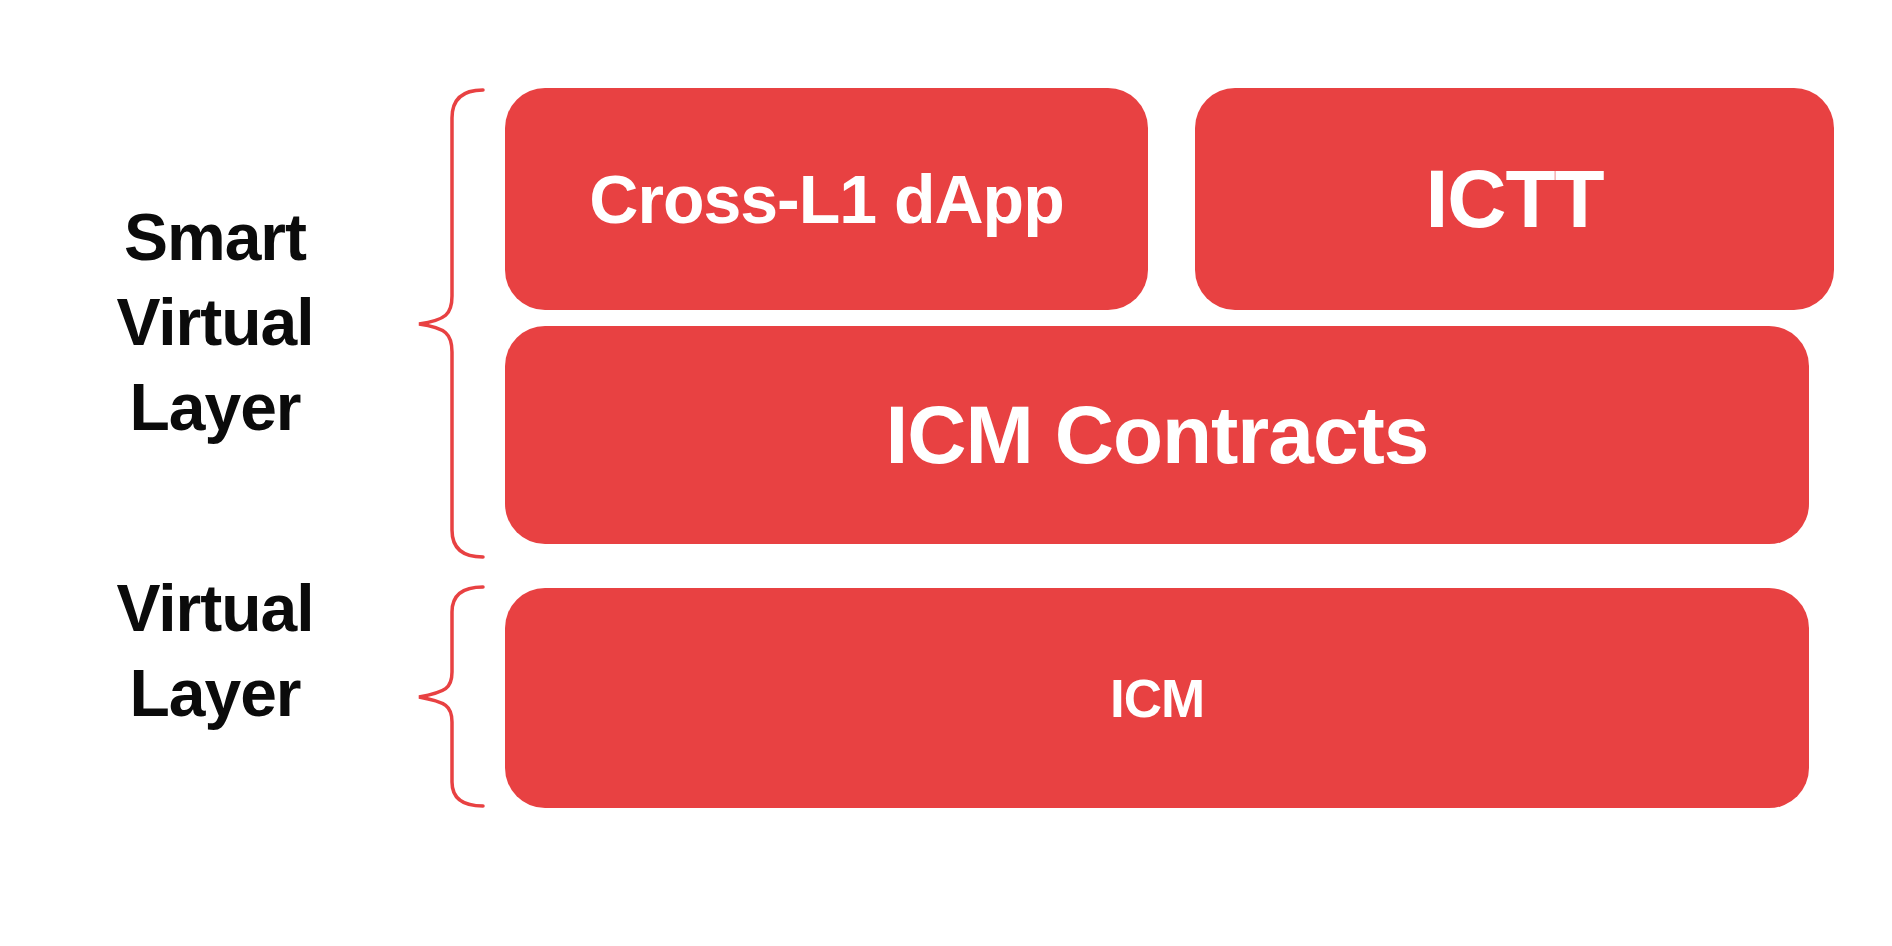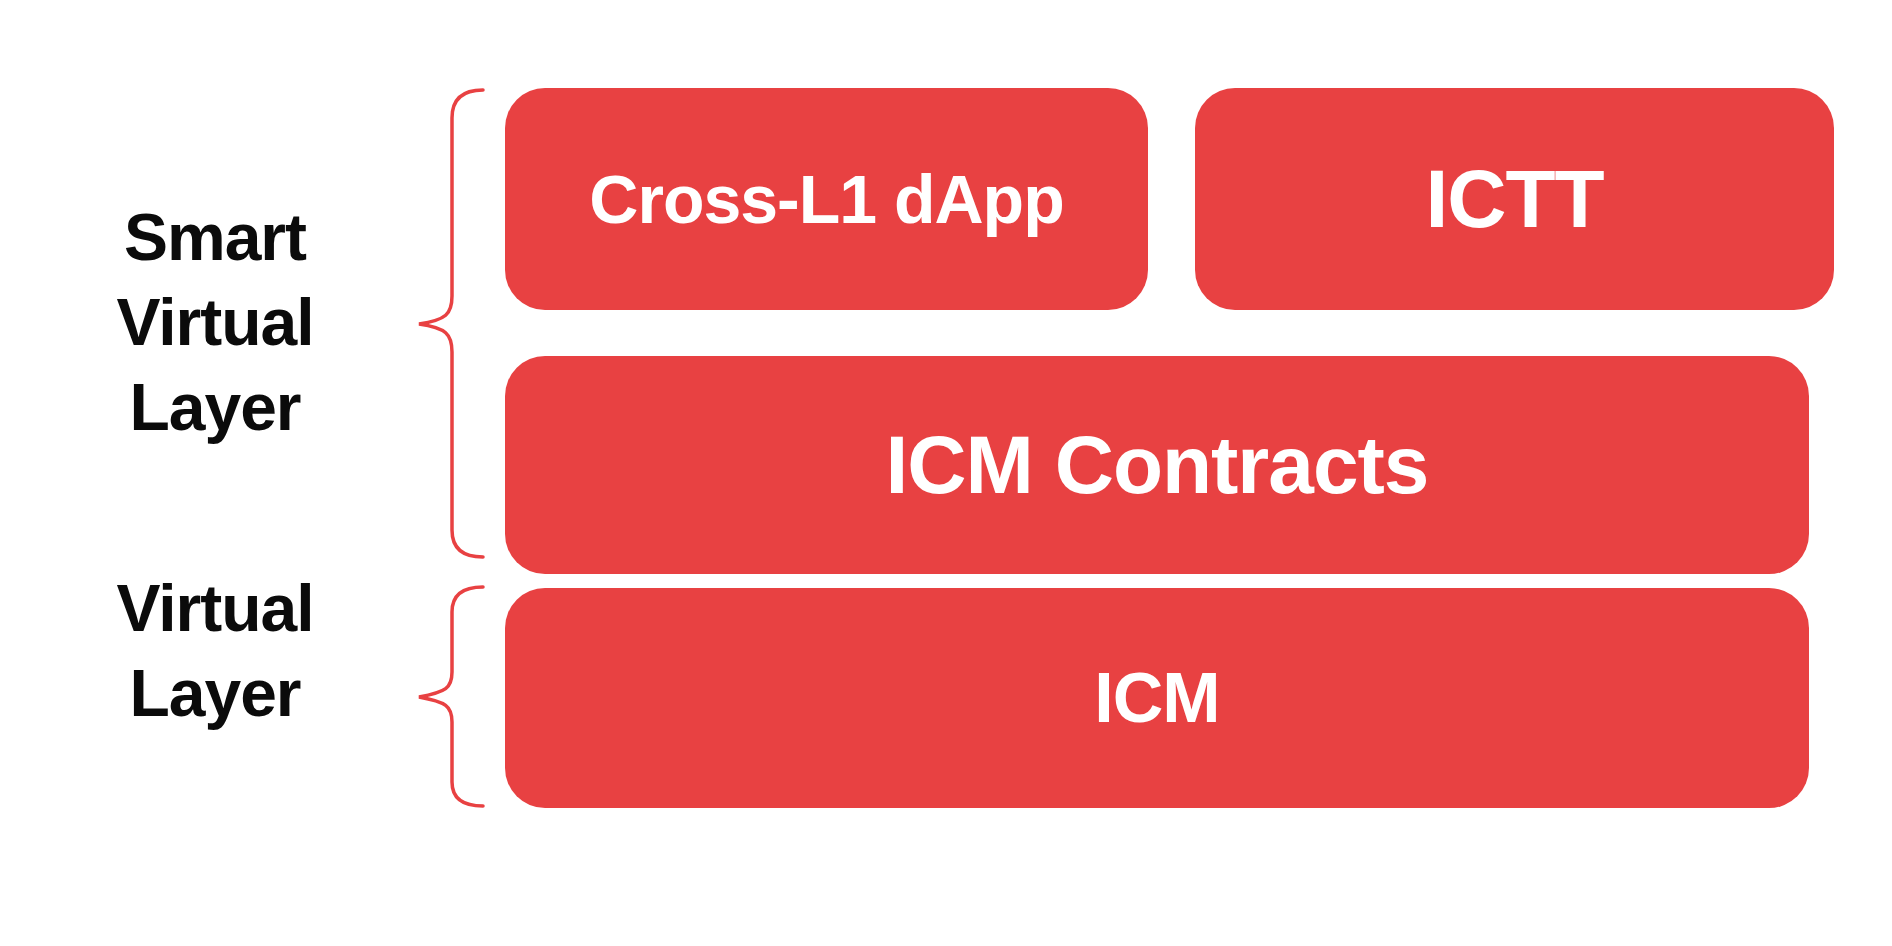--- a/index.html
+++ b/index.html
@@ -51,22 +51,22 @@
     display: flex;
     align-items: center;
     justify-content: center;
     color: var(--box-text-white, #ffffff);
     font-weight: 700;
     letter-spacing: -1px;
     white-space: nowrap;
   }
   #box-cross-l1-dapp { left: 505px;  top: 88px;  width: 643px;  height: 222px; font-size: 68px; }
   #box-ictt          { left: 1170px; top: 88px;  width: 639px;  height: 222px; font-size: 82px; margin-left: 25px; }
-  #box-icm-contracts { left: 505px;  top: 356px; width: 1304px; height: 218px; font-size: 82px; }
-  #box-icm           { left: 505px;  top: 588px; width: 1304px; height: 220px; font-size: 70px; }
+  #box-icm-contracts { left: 505px;  top: 326px; width: 1304px; height: 218px; font-size: 82px; }
+  #box-icm           { left: 505px;  top: 588px; width: 1304px; height: 220px; font-size: 53px; }
 </style>
 </head>
 <body>
 
 <div class="canvas">
 
   <div class="layer-label" id="label-smart-contract">
     <span class="lbl-line">Smart</span>
     <span class="lbl-line">Virtual</span>
     <span class="lbl-line">Layer</span>

